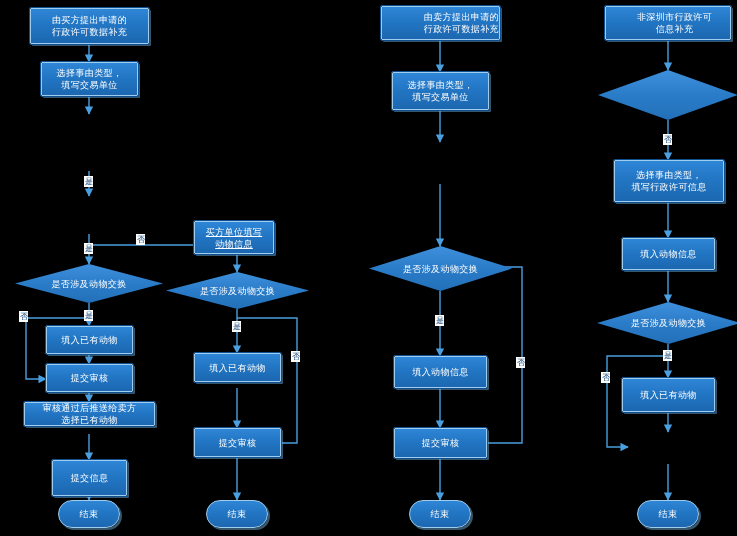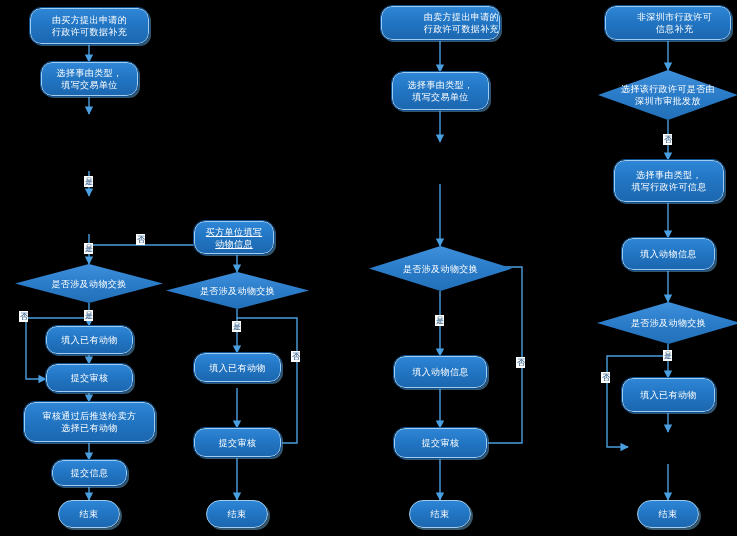--- a/index.html
+++ b/index.html
@@ -22,21 +22,21 @@
     letter-spacing:.4px;
     white-space:pre-line;
     z-index:3;
   }
   
   .proc{
     background:linear-gradient(180deg,#2f86d6 0%,#2276c4 45%,#1c67b0 100%);
     border:1px solid #9fcdf0;
     outline:1px solid #0f4f8f;
     box-shadow:2px 2px 0 rgba(120,190,240,.45);
-    border-radius:11px;
+    border-radius:1px;
   }
   
   .term{
     background:linear-gradient(180deg,#2f86d6 0%,#2276c4 45%,#1c67b0 100%);
     border:1px solid #9fcdf0;
     border-radius:14px;
     box-shadow:2px 2px 0 rgba(120,190,240,.45);
   }
   
   .dec{background:transparent;border:0;}
@@ -134,26 +134,26 @@
   </div>
 
   <div class="node proc" style="left:46px;top:326px;width:87px;height:28px;">
     <span>填入已有动物</span>
   </div>
 
   <div class="node proc" style="left:46px;top:364px;width:87px;height:28px;">
     <span>提交审核</span>
   </div>
 
-  <div class="node proc" style="left:24px;top:402px;width:131px;height:40px;">
+  <div class="node proc" style="left:24px;top:402px;width:131px;height:24px;">
     <span>审核通过后推送给卖方
 选择已有动物</span>
   </div>
 
-  <div class="node proc" style="left:52px;top:460px;width:75px;height:26px;">
+  <div class="node proc" style="left:52px;top:460px;width:75px;height:36px;">
     <span>提交信息</span>
   </div>
 
   <div class="node term" style="left:58px;top:500px;width:62px;height:28px;">
     <span>结束</span>
   </div>
 
   <div class="edge-label" style="left:84px;top:176px;">是</div>
   <div class="edge-label" style="left:84px;top:243px;">是</div>
   <div class="edge-label" style="left:136px;top:234px;">否</div>
@@ -216,22 +216,20 @@
   <div class="edge-label" style="left:435px;top:315px;">是</div>
   <div class="edge-label" style="left:516px;top:357px;">否</div>
 
   <div class="node proc" style="left:605px;top:6px;width:126px;height:34px;padding-left:13px;">
     <span>非深圳市行政许可
 信息补充</span>
   </div>
 
   <div class="node dec" style="left:598px;top:70px;width:140px;height:50px;">
     <div class="dshape"></div>
-    <span class="dlabel">选择该行政许可是否由
-深圳市审批发放</span>
   </div>
 
   <div class="node proc" style="left:614px;top:160px;width:110px;height:42px;">
     <span>选择事由类型，
 填写行政许可信息</span>
   </div>
 
   <div class="node proc" style="left:622px;top:238px;width:93px;height:32px;">
     <span>填入动物信息</span>
   </div>

